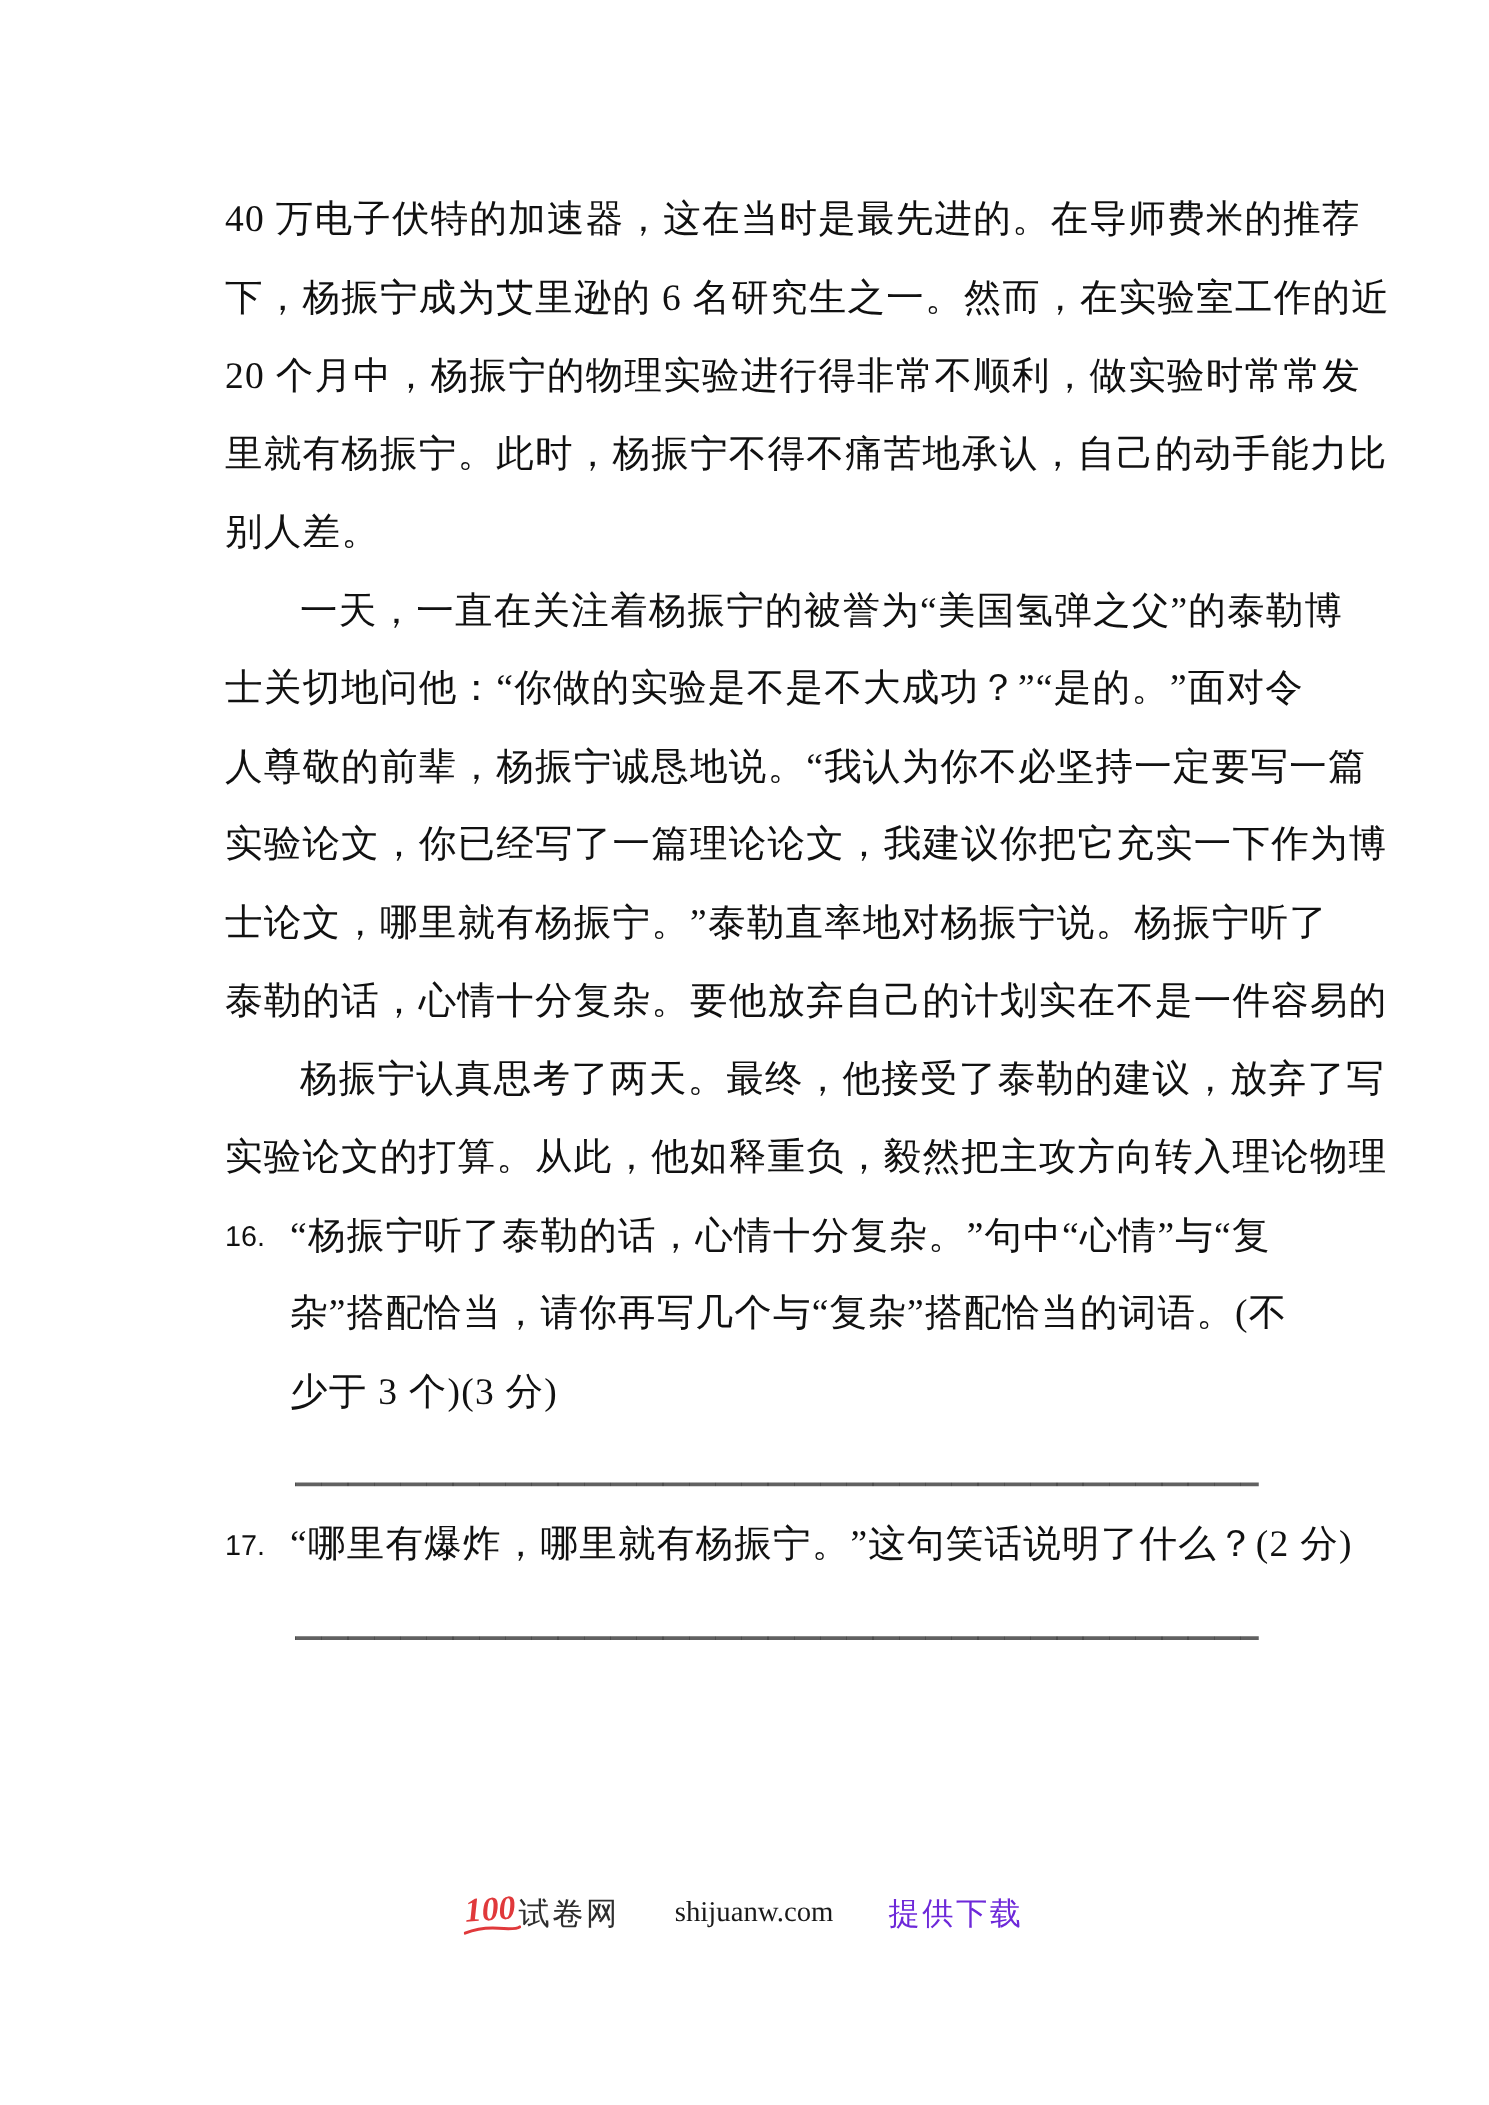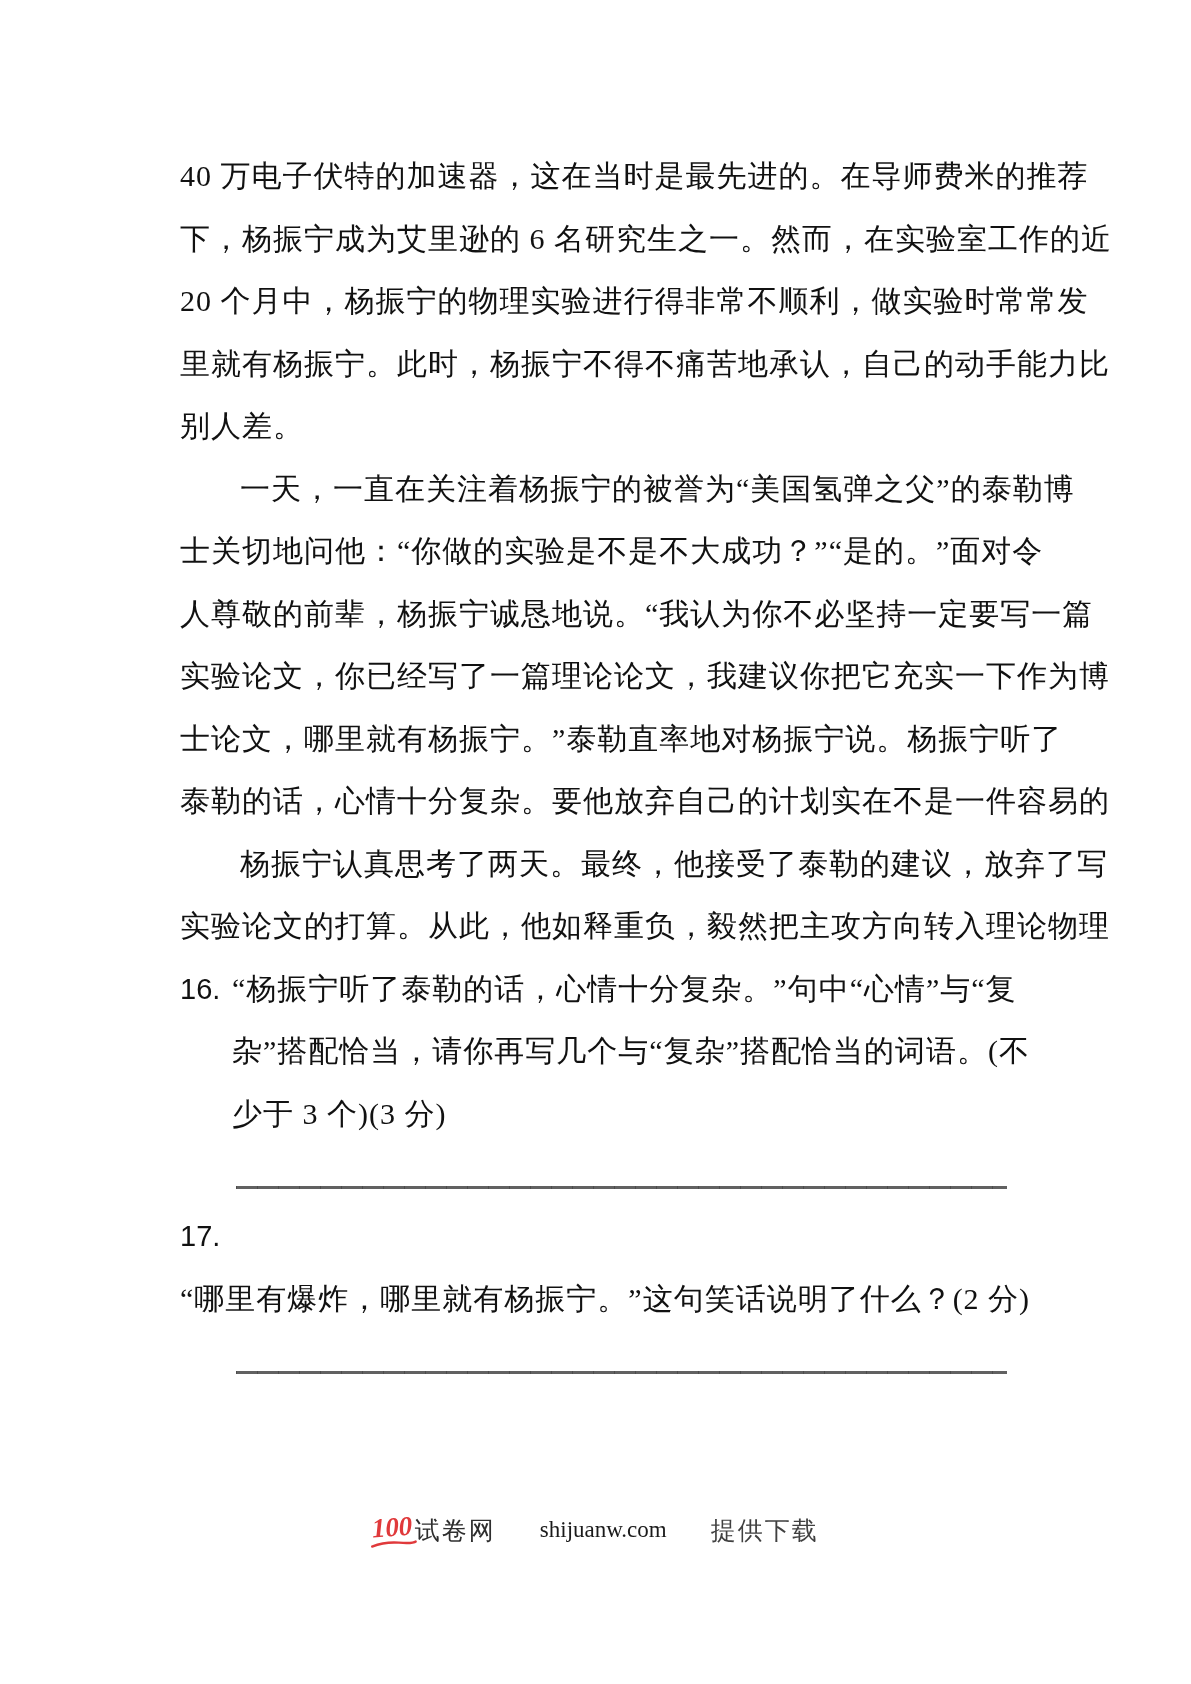--- a/index.html
+++ b/index.html
@@ -37,31 +37,31 @@
   .line.indent { padding-left: 60px; }
   .question {
     display: flex;
     align-items: flex-start;
   }
   .qnum {
     width: 52px;
     flex: 0 0 52px;
     height: 62.5px;
     line-height: 62.5px;
-    font-size: 29px;
+    font-size: 23px;
     font-family: "Liberation Sans", "DejaVu Sans", sans-serif;
   }
   .qbody { flex: 1 1 auto; }
   .answer-line {
     height: 3px;
     width: 771px;
     margin: 41px 0 0 56px;
     background: repeating-linear-gradient(90deg, #4d4d4d 0 1px, #616161 1px 21px);
   }
-  .question + .question, .answer-line + .question { margin-top: 16px; flex-direction: column; }
+  .question + .question, .answer-line + .question { margin-top: 16px; }
   .footer {
     position: absolute;
     top: 1508px;
     left: 0;
     width: 1191px;
     height: 44px;
     display: flex;
     justify-content: center;
     align-items: center;
     gap: 44px;
@@ -92,21 +92,21 @@
     color: #2e2e2e;
     letter-spacing: 2px;
   }
   .domain {
     font-size: 23px;
     color: #1a1a1a;
     font-family: "Liberation Serif", "DejaVu Serif", serif;
   }
   .download {
     font-size: 25px;
-    color: #404040;
+    color: #6d28d9;
     letter-spacing: 2px;
   }
 </style>
 </head>
 <body>
 
 <div class="page">
 
   <div class="content">
     <div>

